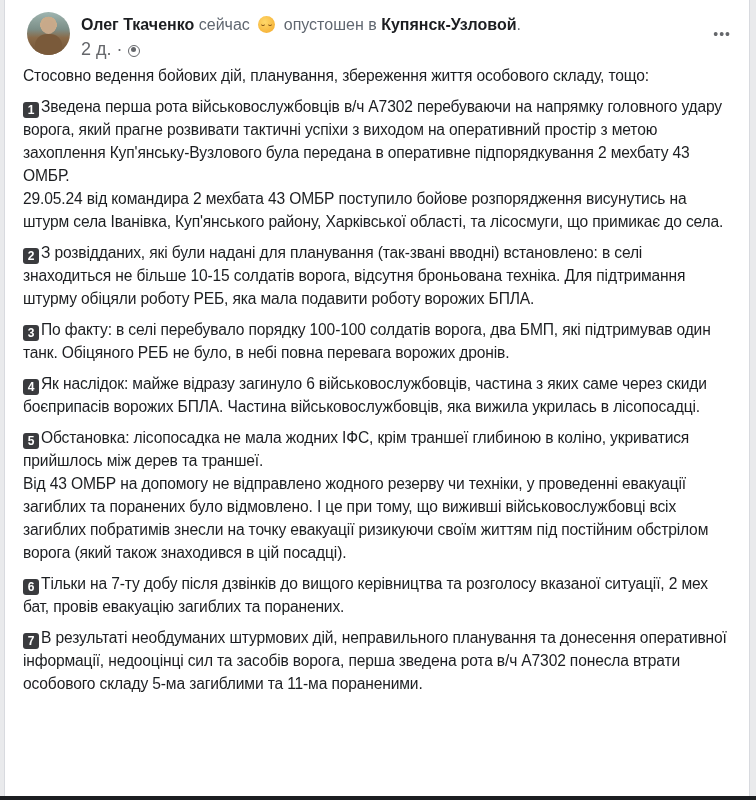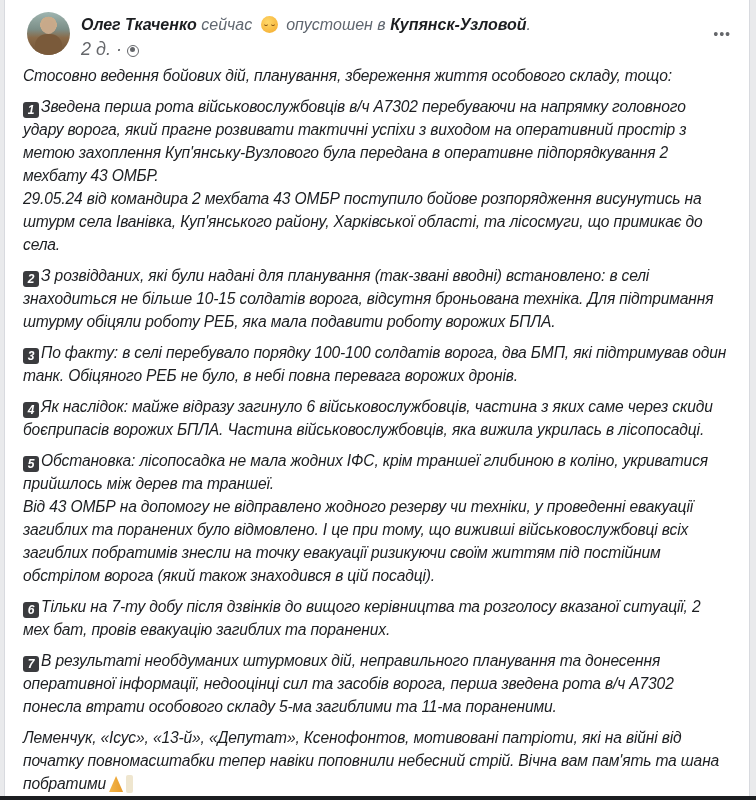--- a/index.html
+++ b/index.html
@@ -8,21 +8,20 @@
     background:#e9eaec;
     font-family:"Liberation Sans", sans-serif;
   }
   .card {
     position:absolute; left:4px; top:0; width:746px; height:796px;
     background:#ffffff;
     border-left:1px solid #d8dadf;
     border-right:1px solid #d8dadf;
     border-radius:0 0 0 0;
     box-sizing:border-box;
-    font-style:italic;
   }
   .bottom-bar {
     position:absolute; left:0; top:796px; width:756px; height:4px; background:#1c1e21;
   }
   .header { position:absolute; left:18px; top:12px; width:720px; height:46px; }
   .avatar {
     position:absolute; left:4px; top:0; width:43px; height:43px; border-radius:50%;
     overflow:hidden;
     background: radial-gradient(circle at 50% 30%, #c9ab8a 0 22%, transparent 23%),
                 linear-gradient(180deg,#9fb5b0 0%,#7c8f88 40%,#8a6a48 60%,#6e5236 100%);
@@ -103,16 +102,15 @@
     <p><span class="num">3</span><span>По факту: в селі перебувало порядку 100-100 солдатів ворога, два БМП, які підтримував один танк. Обіцяного РЕБ не було, в небі повна перевага ворожих дронів.</span></p>
 
     <p><span class="num">4</span><span>Як наслідок: майже відразу загинуло 6 військовослужбовців, частина з яких саме через скиди боєприпасів ворожих БПЛА. Частина військовослужбовців, яка вижила укрилась в лісопосадці.</span></p>
 
     <p><span class="num">5</span><span>Обстановка: лісопосадка не мала жодних ІФС, крім траншеї глибиною в коліно, укриватися прийшлось між дерев та траншеї.</span><br><span>Від 43 ОМБР на допомогу не відправлено жодного резерву чи техніки, у проведенні евакуації загиблих та поранених було відмовлено. І це при тому, що вижившi військовослужбовці всіх загиблих побратимів знесли на точку евакуації ризикуючи своїм життям під постійним обстрілом ворога (який також знаходився в цій посадці).</span></p>
 
     <p><span class="num">6</span><span>Тільки на 7-ту добу після дзвінків до вищого керівництва та розголосу вказаної ситуації, 2 мех бат, провів евакуацію загиблих та поранених.</span></p>
 
     <p><span class="num">7</span><span>В результаті необдуманих штурмових дій, неправильного планування та донесення оперативної інформації, недооцінці сил та засобів ворога, перша зведена рота в/ч А7302 понесла втрати особового складу 5-ма загиблими та 11-ма пораненими.</span></p>
 
-    <p><span>Леменчук, «Ісус», «13-й», «Депутат», Ксенофонтов, мотивовані патріоти, які на війні від початку повномасштабки тепер навіки поповнили небесний стрій. Вічна вам пам'ять та шана побратими</span><span class="pray"></span><span class="candle"></span></p>
   </div>
 </div>
 <div class="bottom-bar"></div>
 
 </body></html>

